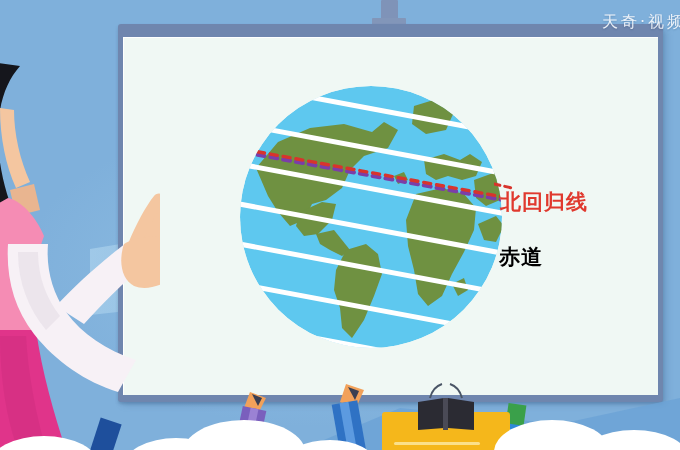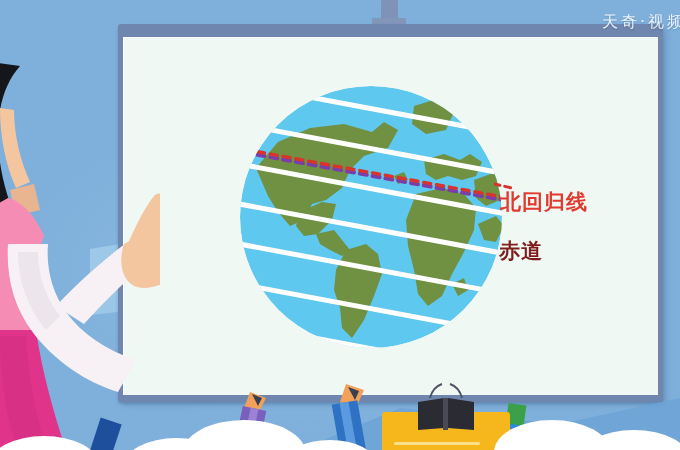--- a/index.html
+++ b/index.html
@@ -57,21 +57,21 @@
   
   .lbl{
     position:absolute;white-space:nowrap;
     font-family:Liberation Sans, sans-serif;
     letter-spacing:1px;
   }
   .lbl-cancer{
     left:500px;top:188px;font-size:21px;color:#e0392e;font-weight:600;
   }
   .lbl-equator{
-    left:499px;top:237px;font-size:21px;color:#7f1d1d;font-weight:600;
+    left:499px;top:243px;font-size:21px;color:#000000;font-weight:600;
   }
 
   
   .person{position:absolute;left:-40px;top:0px;width:200px;height:450px;}
   .person svg{display:block;}
 
   
   .deco{position:absolute;left:0;bottom:0;width:680px;height:70px;}
   .deco svg{display:block;}
 

